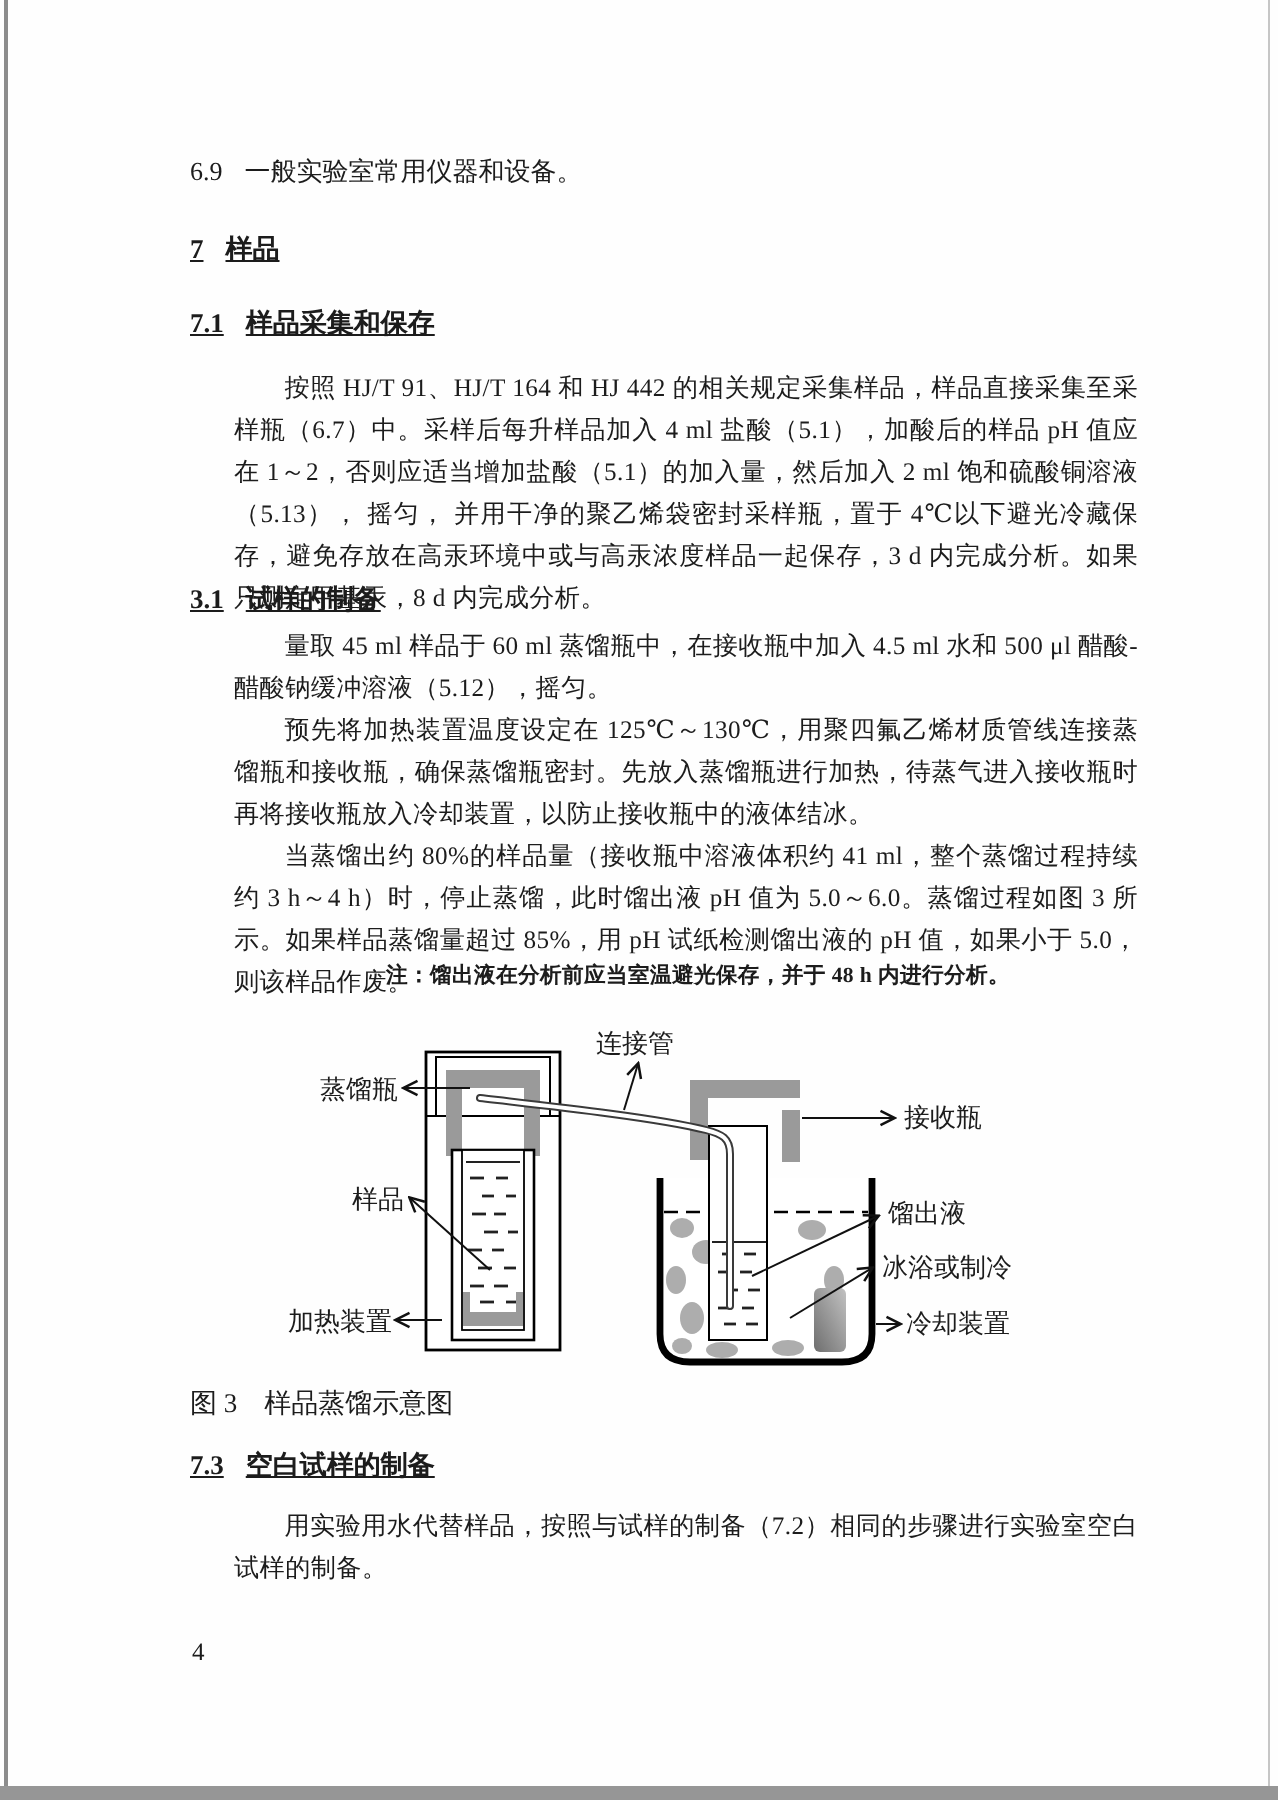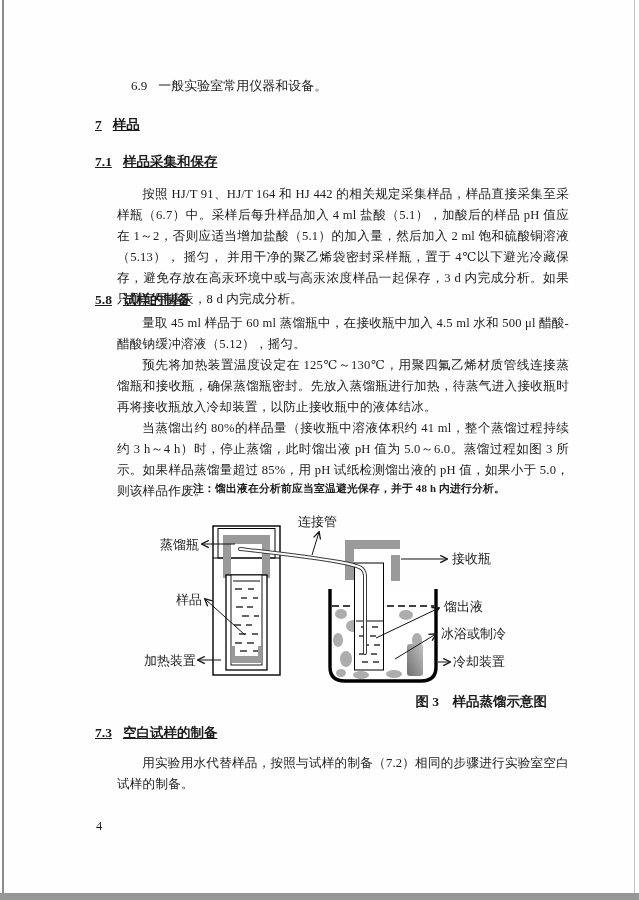--- a/index.html
+++ b/index.html
@@ -10,24 +10,24 @@
     color:#1c1c1c;
   }
   .edge{position:absolute;}
   .edge-left{left:2px;top:0;width:2px;height:893px;background:#8c8c8c;}
   .edge-right{right:4px;top:0;width:1px;height:893px;background:#c6c6c6;}
   .edge-bottom{left:0;bottom:0;width:639px;height:7px;background:#969696;}
   .abs{position:absolute;left:95px;width:452px;}
   .para{font-size:12.6px;line-height:21px;text-align:justify;text-indent:2em;letter-spacing:0.2px;margin-left:22px;}
   .h{font-size:13.5px;font-weight:bold;line-height:16px;text-decoration:underline;}
   .h .num{margin-right:11px;}
-  .item{font-size:13px;line-height:16px;margin-left:36px;}
+  .item{font-size:13px;line-height:16px;}
   .item .num{margin-right:11px;}
   .note{font-size:10.8px;font-weight:600;line-height:15px;padding-left:28px;letter-spacing:0.2px;text-align:center;}
-  .caption{font-size:13.5px;font-weight:bold;text-align:right;line-height:16px;}
+  .caption{font-size:13.5px;font-weight:normal;text-align:left;line-height:16px;}
   .pagenum{position:absolute;left:96px;top:819px;font-size:12.5px;}
   svg{position:absolute;left:95px;top:503px;}
   svg text{font-size:13px;fill:#1c1c1c;font-family:"Liberation Serif","DejaVu Serif",serif;}
 </style>
 </head>
 <body>
 
 <div class="edge edge-left"></div>
 <div class="edge edge-right"></div>
 <div class="edge edge-bottom"></div>
@@ -40,21 +40,21 @@
   <span class="num">7</span><span>样品</span>
 </div>
 
 <div class="abs h" style="top:154px">
   <span class="num">7.1</span><span>样品采集和保存</span>
 </div>
 
 <div class="abs para" style="top:184px">按照 HJ/T 91、HJ/T 164 和 HJ 442 的相关规定采集样品，样品直接采集至采样瓶（6.7）中。采样后每升样品加入 4 ml 盐酸（5.1），加酸后的样品 pH 值应在 1～2，否则应适当增加盐酸（5.1）的加入量，然后加入 2 ml 饱和硫酸铜溶液（5.13）， 摇匀， 并用干净的聚乙烯袋密封采样瓶，置于 4℃以下避光冷藏保存，避免存放在高汞环境中或与高汞浓度样品一起保存，3 d 内完成分析。如果只测定甲基汞，8 d 内完成分析。</div>
 
 <div class="abs h" style="top:292px">
-  <span class="num">5.8</span><span>试样的制备</span>
+  <span class="num">3.1</span><span>试样的制备</span>
 </div>
 
 <div class="abs para" style="top:313px">量取 45 ml 样品于 60 ml 蒸馏瓶中，在接收瓶中加入 4.5 ml 水和 500 μl 醋酸-醋酸钠缓冲溶液（5.12），摇匀。</div>
 <div class="abs para" style="top:355px">预先将加热装置温度设定在 125℃～130℃，用聚四氟乙烯材质管线连接蒸馏瓶和接收瓶，确保蒸馏瓶密封。先放入蒸馏瓶进行加热，待蒸气进入接收瓶时再将接收瓶放入冷却装置，以防止接收瓶中的液体结冰。</div>
 <div class="abs para" style="top:418px">当蒸馏出约 80%的样品量（接收瓶中溶液体积约 41 ml，整个蒸馏过程持续约 3 h～4 h）时，停止蒸馏，此时馏出液 pH 值为 5.0～6.0。蒸馏过程如图 3 所示。如果样品蒸馏量超过 85%，用 pH 试纸检测馏出液的 pH 值，如果小于 5.0，则该样品作废。</div>
 <div class="abs note" style="top:481px">注：馏出液在分析前应当室温避光保存，并于 48 h 内进行分析。</div>
 
 <svg width="452" height="192" viewBox="0 0 452 192">
   <defs>
     <marker id="ah" viewBox="0 0 10 10" refX="8.5" refY="5" markerWidth="9" markerHeight="9" orient="auto-start-reverse">

